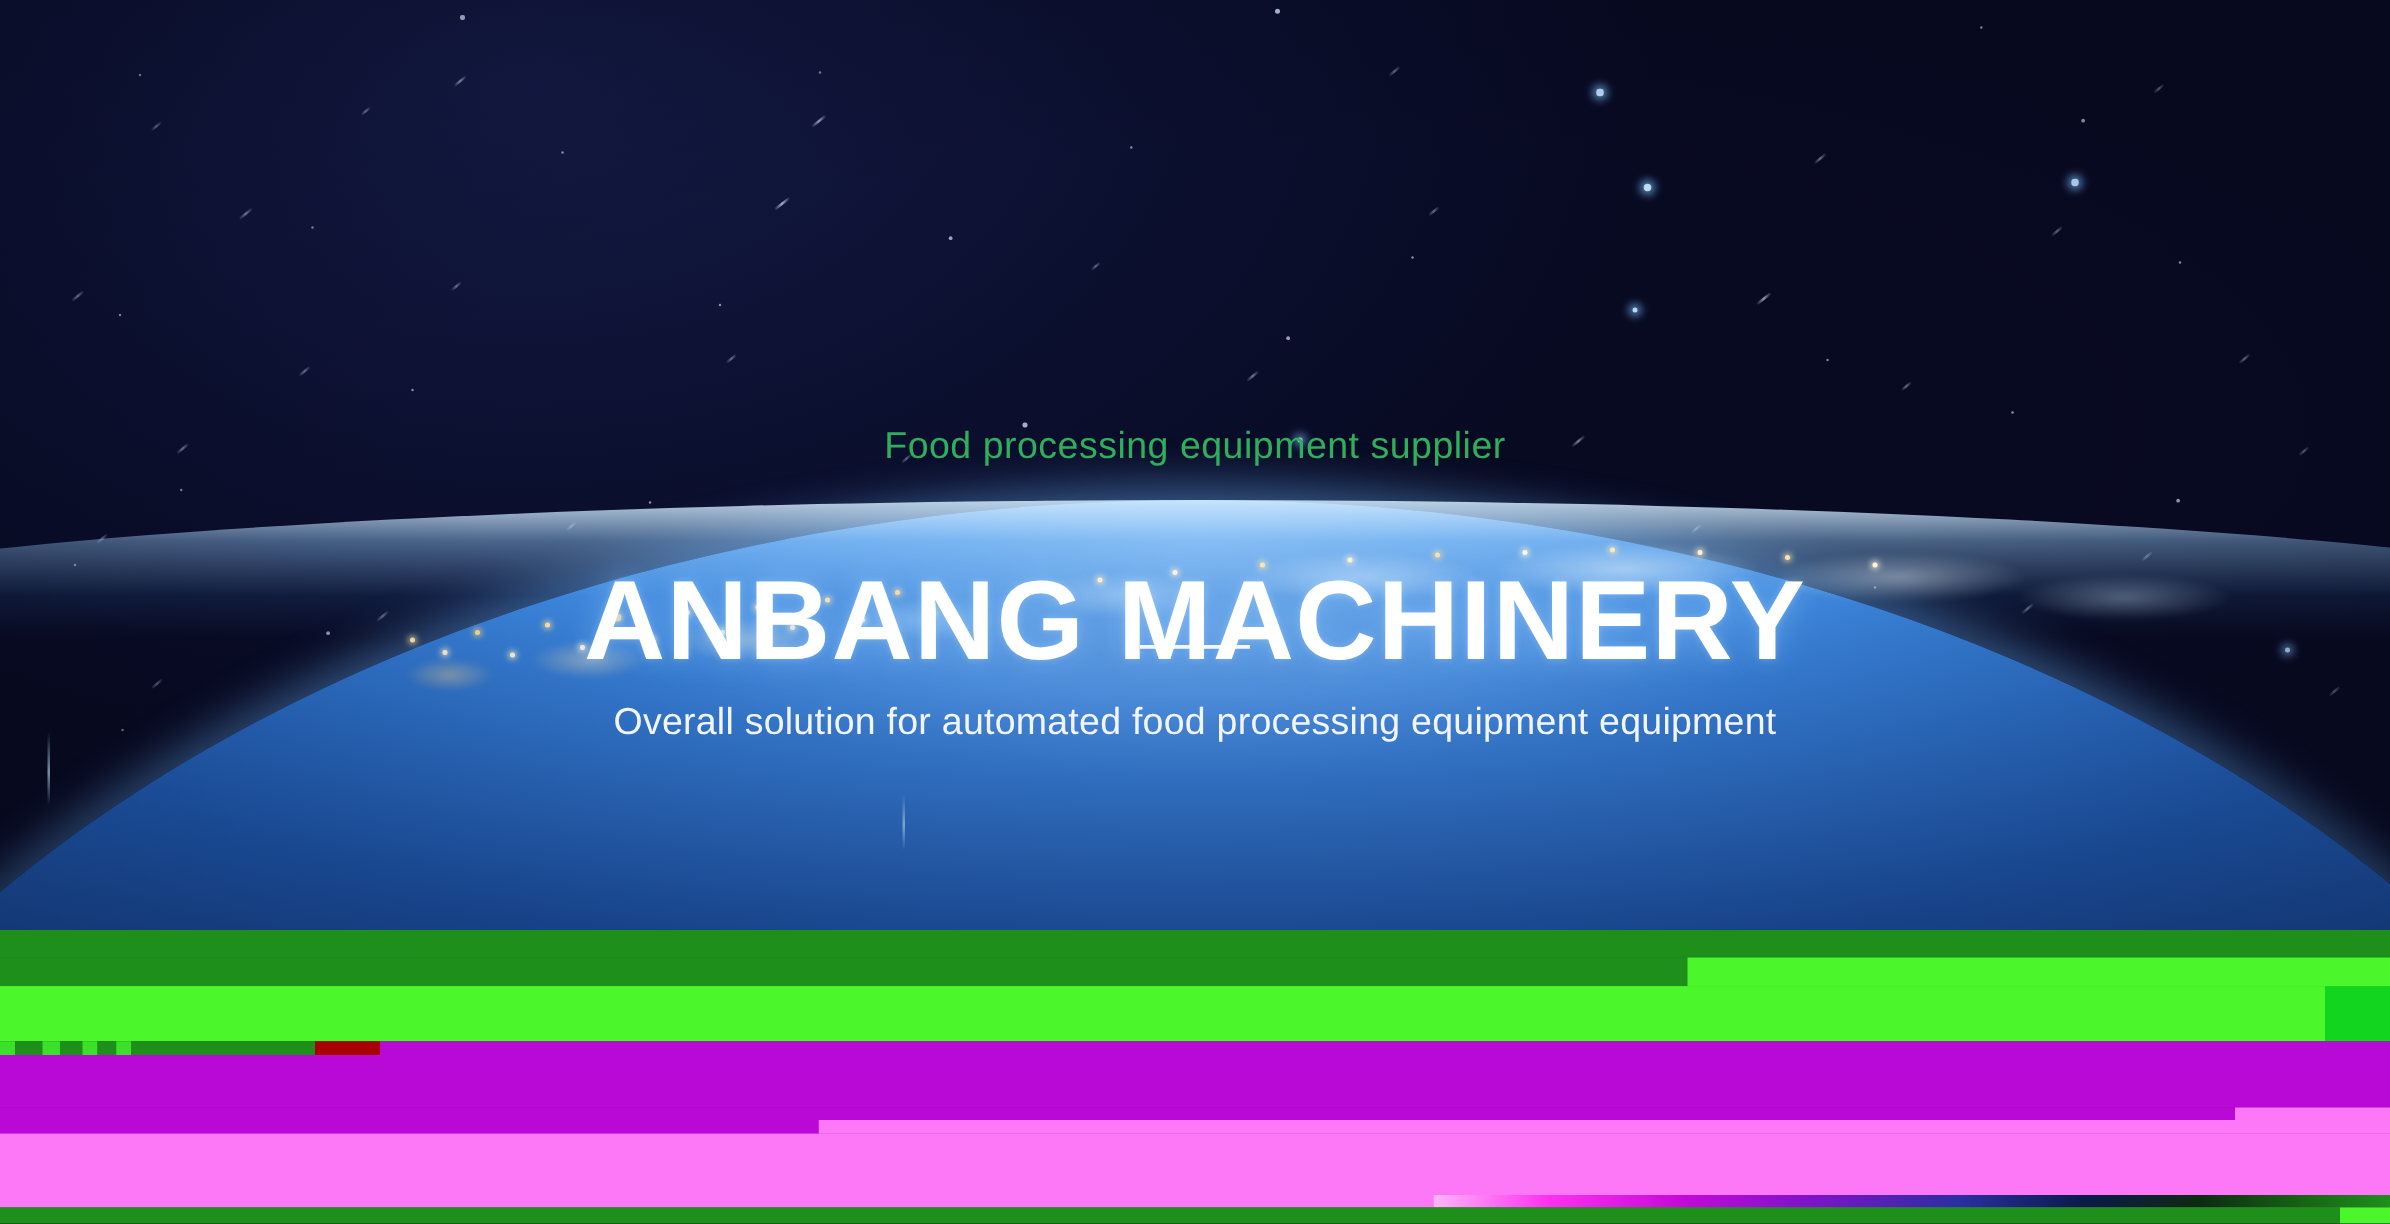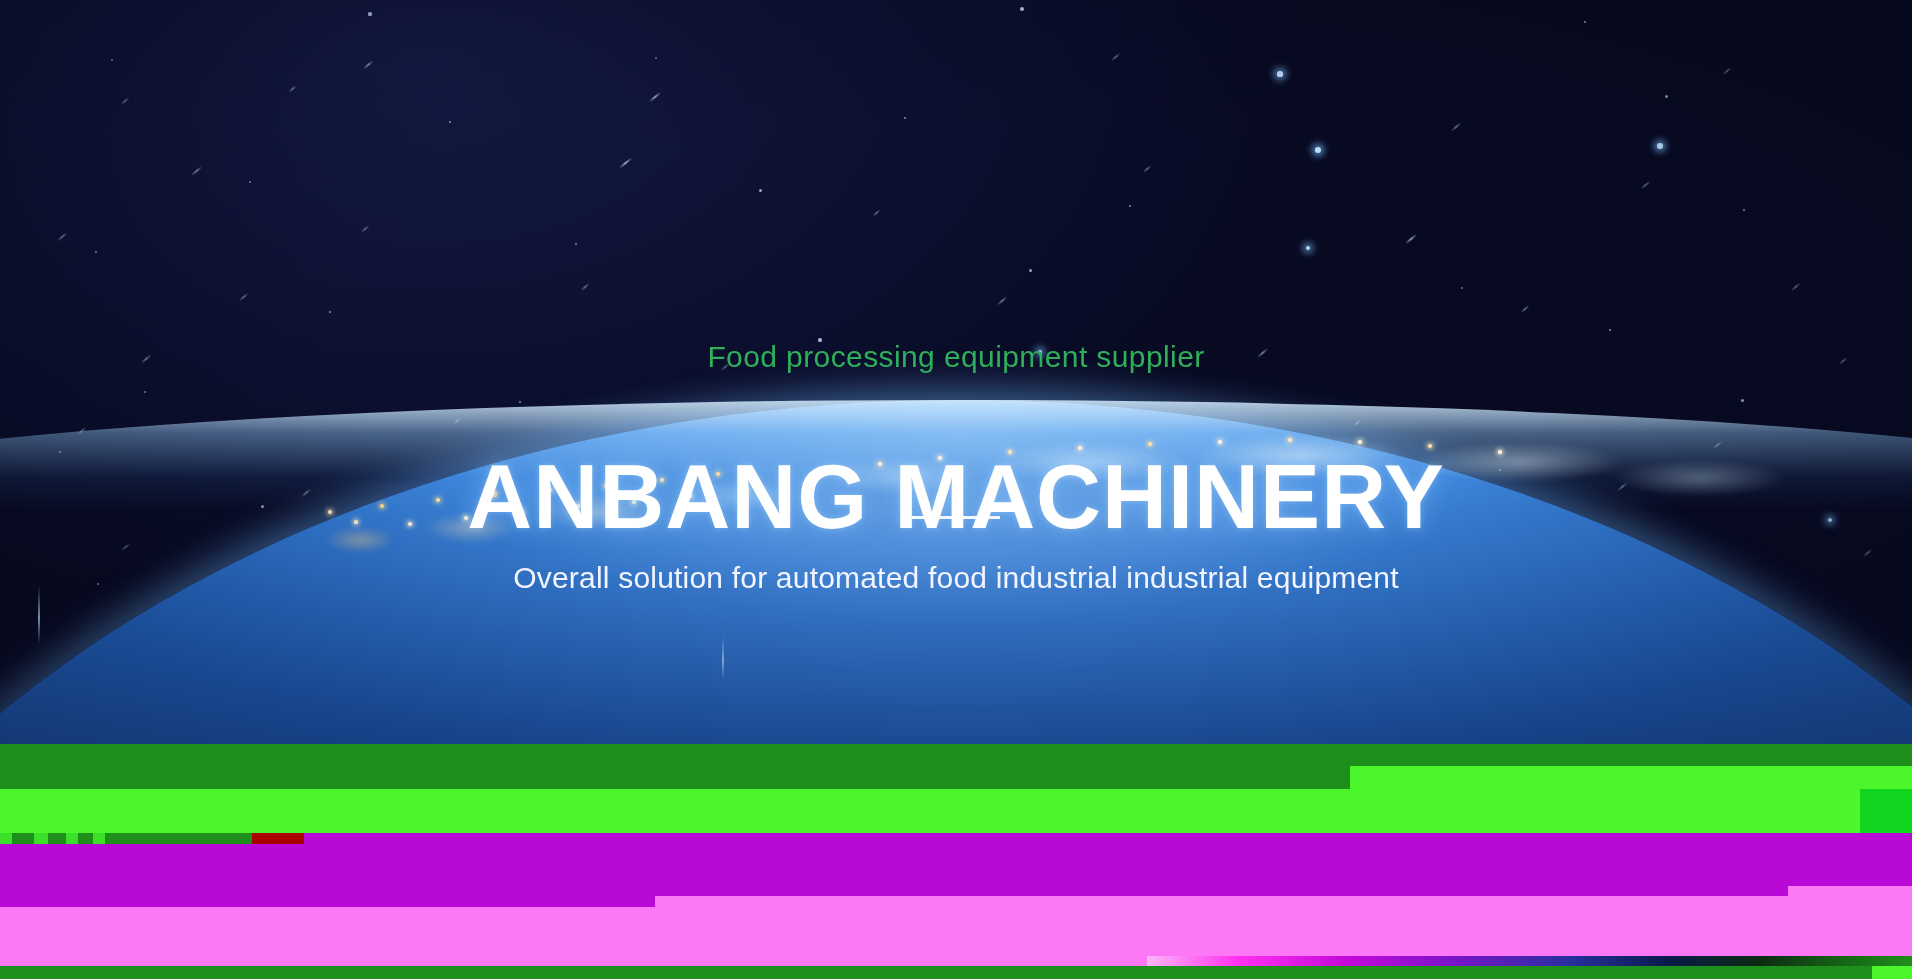--- a/index.html
+++ b/index.html
@@ -317,21 +317,21 @@
         <div class="flare" style="left: 38px; top: 586px; height: 58px; opacity: 0.85;"></div>
         <div class="flare" style="left: 722px; top: 636px; height: 44px; opacity: 0.7;"></div>
       </div>
 
     <div class="hero-vignette"></div>
 
     <div class="hero-copy">
       <div class="eyebrow">Food processing equipment supplier</div>
       <h1 class="hero-title">ANBANG MACHINERY</h1>
       <div class="hero-divider"></div>
-      <div class="hero-sub">Overall solution for automated food industrial industrial equipment</div>
+      <div class="hero-sub">Overall solution for automated food processing equipment equipment</div>
     </div>
 
   </section>
 
   <section class="glitch-region" id="glitch-region">
       <div class="gband" style="top: 0px; height: 22px; background: rgb(31, 143, 27);">
         <div class="gseg" style="left: 0px; width: 1912px; background: rgb(31, 143, 27);"></div>
       </div>
       <div class="gband" style="top: 22px; height: 23px; background: rgb(31, 143, 27);">
         <div class="gseg" style="left: 0px; width: 1350px; background: rgb(31, 143, 27);"></div>

